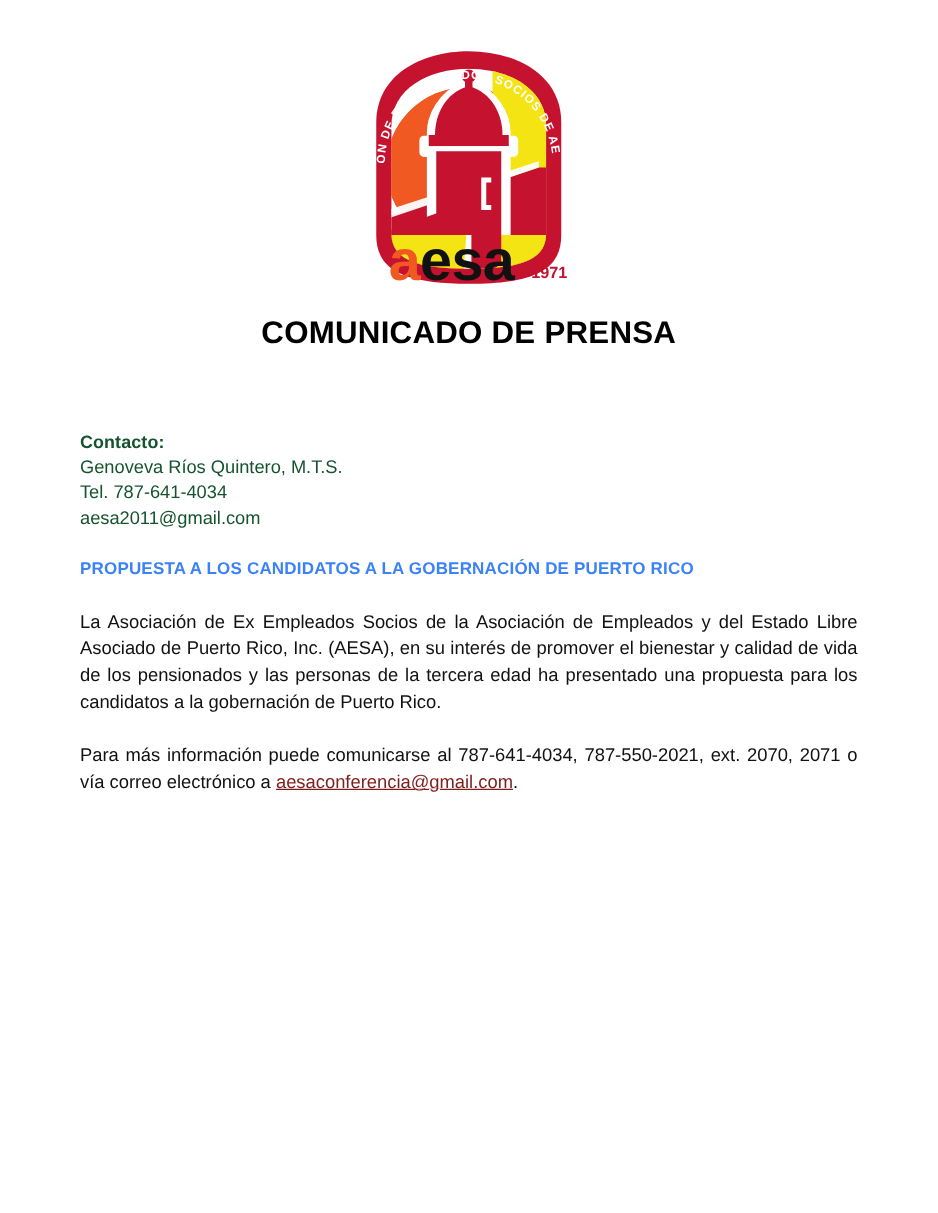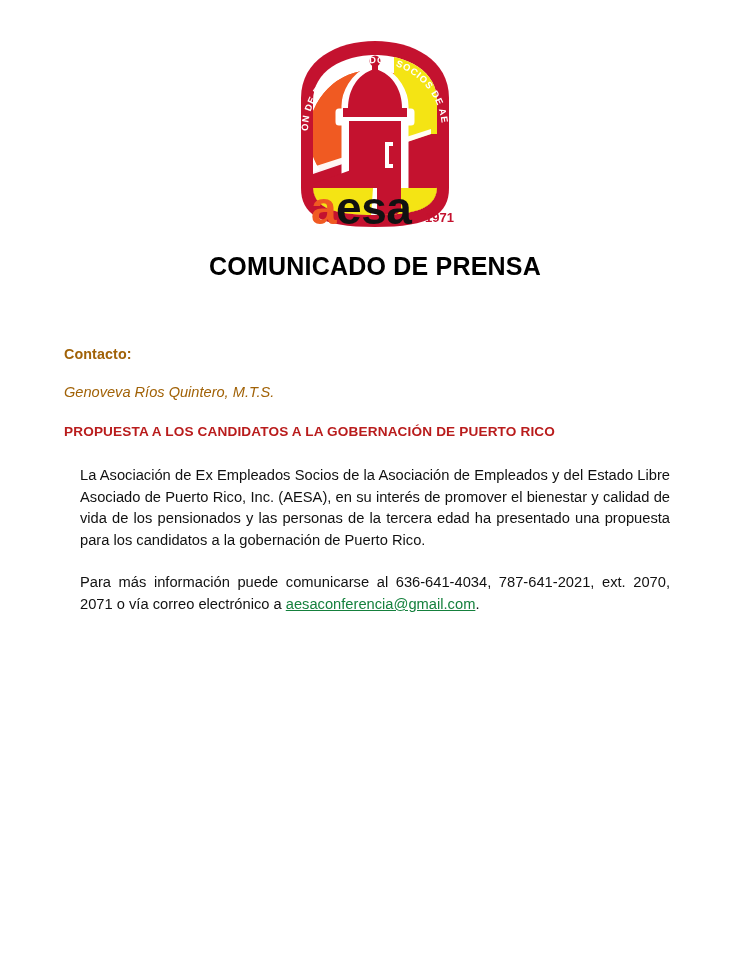--- a/index.html
+++ b/index.html
@@ -54,43 +54,41 @@
   .content {
     position: absolute;
     left: 64px;
     top: 344px;
     width: 622px;
   }
 
   .contact-block {
     font-size: 14.6px;
     line-height: 20.2px;
-    color: #a16207;
+    color: #14532d;
   }
   .contact-label {
     font-weight: bold;
     font-size: 14.3px;
     letter-spacing: 0.1px;
   }
   .contact-name {
-    font-style: italic;
-    margin-top: 18px;
   }
   .contact-line { white-space: pre; }
 
   .section-heading {
     margin-top: 22px;
     font-weight: bold;
     font-size: 13.6px;
     letter-spacing: 0.15px;
-    color: #b91c1c;
+    color: #3b82f6;
   }
 
   p.body-para {
-    margin: 16px;
+    margin: 0;
     padding: 0;
     margin-top: 21px;
     font-size: 14.7px;
     line-height: 21.5px;
     text-align: justify;
     text-justify: inter-word;
     color: #111;
   }
   p.body-para.first { margin-top: 26px; }
 
@@ -208,23 +206,25 @@
     </svg>
   </div>
 
   <div class="doc-title">COMUNICADO DE PRENSA</div>
 
   <div class="content">
 
     <div class="contact-block">
       <div class="contact-label">Contacto:</div>
       <div class="contact-name">Genoveva Ríos Quintero, M.T.S.</div>
+      <div class="contact-line">Tel. 787-641-4034</div>
+      <div class="contact-line">aesa2011@gmail.com</div>
     </div>
 
     <div class="section-heading">PROPUESTA A LOS CANDIDATOS A LA GOBERNACIÓN DE PUERTO RICO</div>
 
     <p class="body-para first">La Asociación de Ex Empleados Socios de la Asociación de Empleados y del Estado Libre Asociado de Puerto Rico, Inc. (AESA), en su interés de promover el bienestar y calidad de vida de los pensionados y las personas de la tercera edad ha presentado una propuesta para los candidatos a la gobernación de Puerto Rico.</p>
 
 
-    <p class="body-para"><span>Para más información puede comunicarse al 636-641-4034, 787-641-2021, ext. 2070, 2071 o vía correo electrónico a </span><a class="email-link" href="#" style="color: #15803d;">aesaconferencia@gmail.com</a><span>.</span></p>
+    <p class="body-para"><span>Para más información puede comunicarse al 787-641-4034, 787-550-2021, ext. 2070, 2071 o vía correo electrónico a </span><a class="email-link" href="#" style="color: #7f1d1d;">aesaconferencia@gmail.com</a><span>.</span></p>
 
   </div>
 </div>
 
 </body></html>

